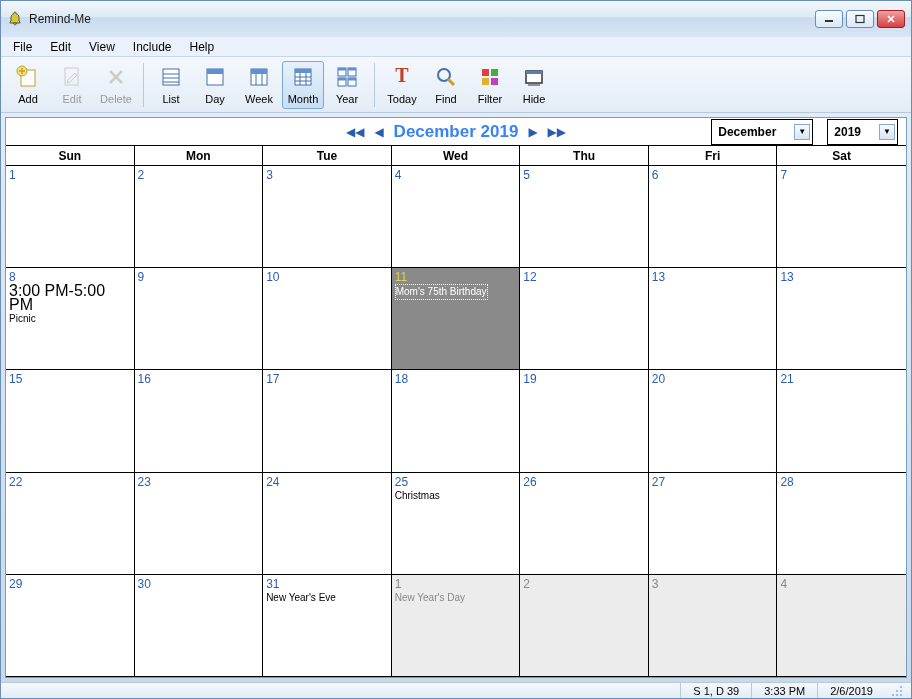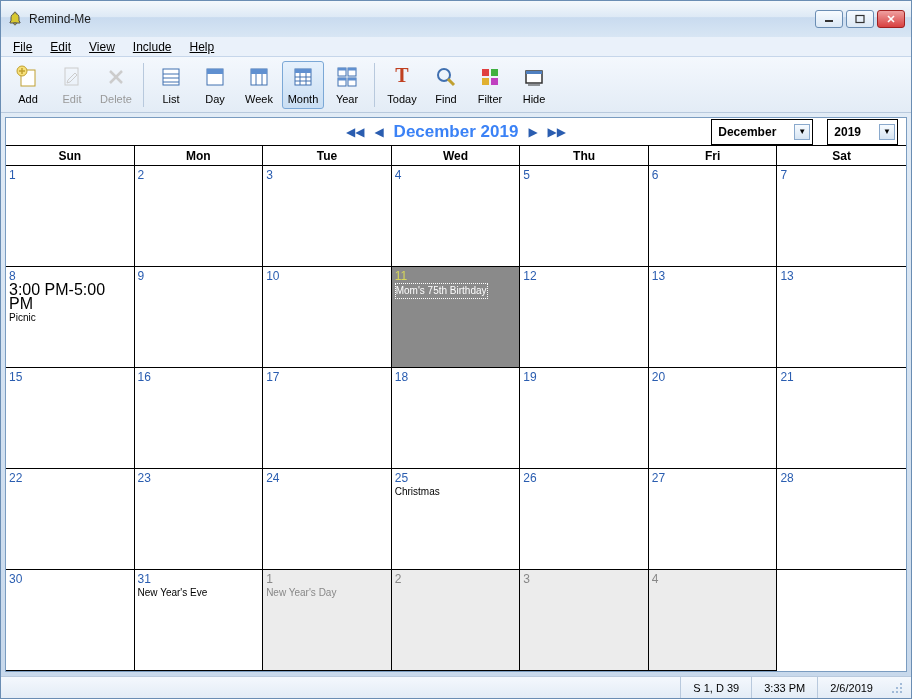--- a/index.html
+++ b/index.html
@@ -25,21 +25,21 @@
     display:flex; align-items:center; justify-content:center;
     font-size:10px; cursor:pointer;
   }
   .win-btn.close { background:linear-gradient(to bottom,#f0a0a0,#d84040); color:#fff; border-color:#a02020; }
   .win-btn svg { width:12px; height:10px; }
   .menubar {
     height:20px; background:#eaf1fa;
     display:flex; align-items:center; padding:0 4px; gap:2px;
     border-bottom:1px solid #c6d6ea;
   }
-  .menu-item { padding:2px 8px; border-radius:2px; cursor:pointer;text-decoration:underline; }
+  .menu-item { padding:2px 8px; border-radius:2px; cursor:pointer; }
   .toolbar {
     height:56px; background:linear-gradient(to bottom,#f4f8fd,#e3ecf6);
     display:flex; align-items:center; padding:0 6px; gap:2px;
     border-bottom:1px solid #b8c9dd;
   }
   .tool-btn {
     display:flex; flex-direction:column; align-items:center; justify-content:center;
     width:42px; height:48px; border:1px solid transparent; border-radius:3px; cursor:pointer;
     font-size:11px; color:#000;
   }
@@ -83,21 +83,21 @@
   .cell.other { background:#ececec; }
   .cell.other .daynum { color:#888; }
   .cell.sel { background:#8a8a8a; }
   .cell.sel .daynum { color:#d6d65a; }
   .event { font-size:10px; color:#000; line-height:14px; }
   .event.sel { color:#fff; border:1px dotted #fff; display:inline-block; background:transparent; }
   .event.other { color:#888; }
   .cell.sel .event { color:#fff; }
   .event-time { font-size:16px; }
   .statusbar {
-    height:22px; background:linear-gradient(to bottom,#f4f8fd,#e3ecf6);
+    height:16px; background:linear-gradient(to bottom,#f4f8fd,#e3ecf6);
     display:flex; align-items:center; padding:0 6px; font-size:11px;
     border-top:1px solid #b8c9dd;
   }
   .statusbar .spacer { flex:1; }
   .status-seg { border-left:1px solid #b8c9dd; padding:0 12px; height:100%; display:flex;align-items:center;}
   .grip { width:16px; height:16px; margin-left:4px; }
 </style>
 </head>
 <body>
 
@@ -377,20 +377,23 @@
           <div class="event">Christmas</div>
         </div>
         <div class="cell">
           <div class="daynum">26</div>
         </div>
         <div class="cell">
           <div class="daynum">27</div>
         </div>
         <div class="cell">
           <div class="daynum">28</div>
+        </div>
+        <div class="cell">
+          <div class="daynum">29</div>
         </div>
         <div class="cell">
           <div class="daynum">30</div>
         </div>
         <div class="cell">
           <div class="daynum">31</div>
           <div class="event">New Year's Eve</div>
         </div>
         <div class="cell other">
           <div class="daynum">1</div>

